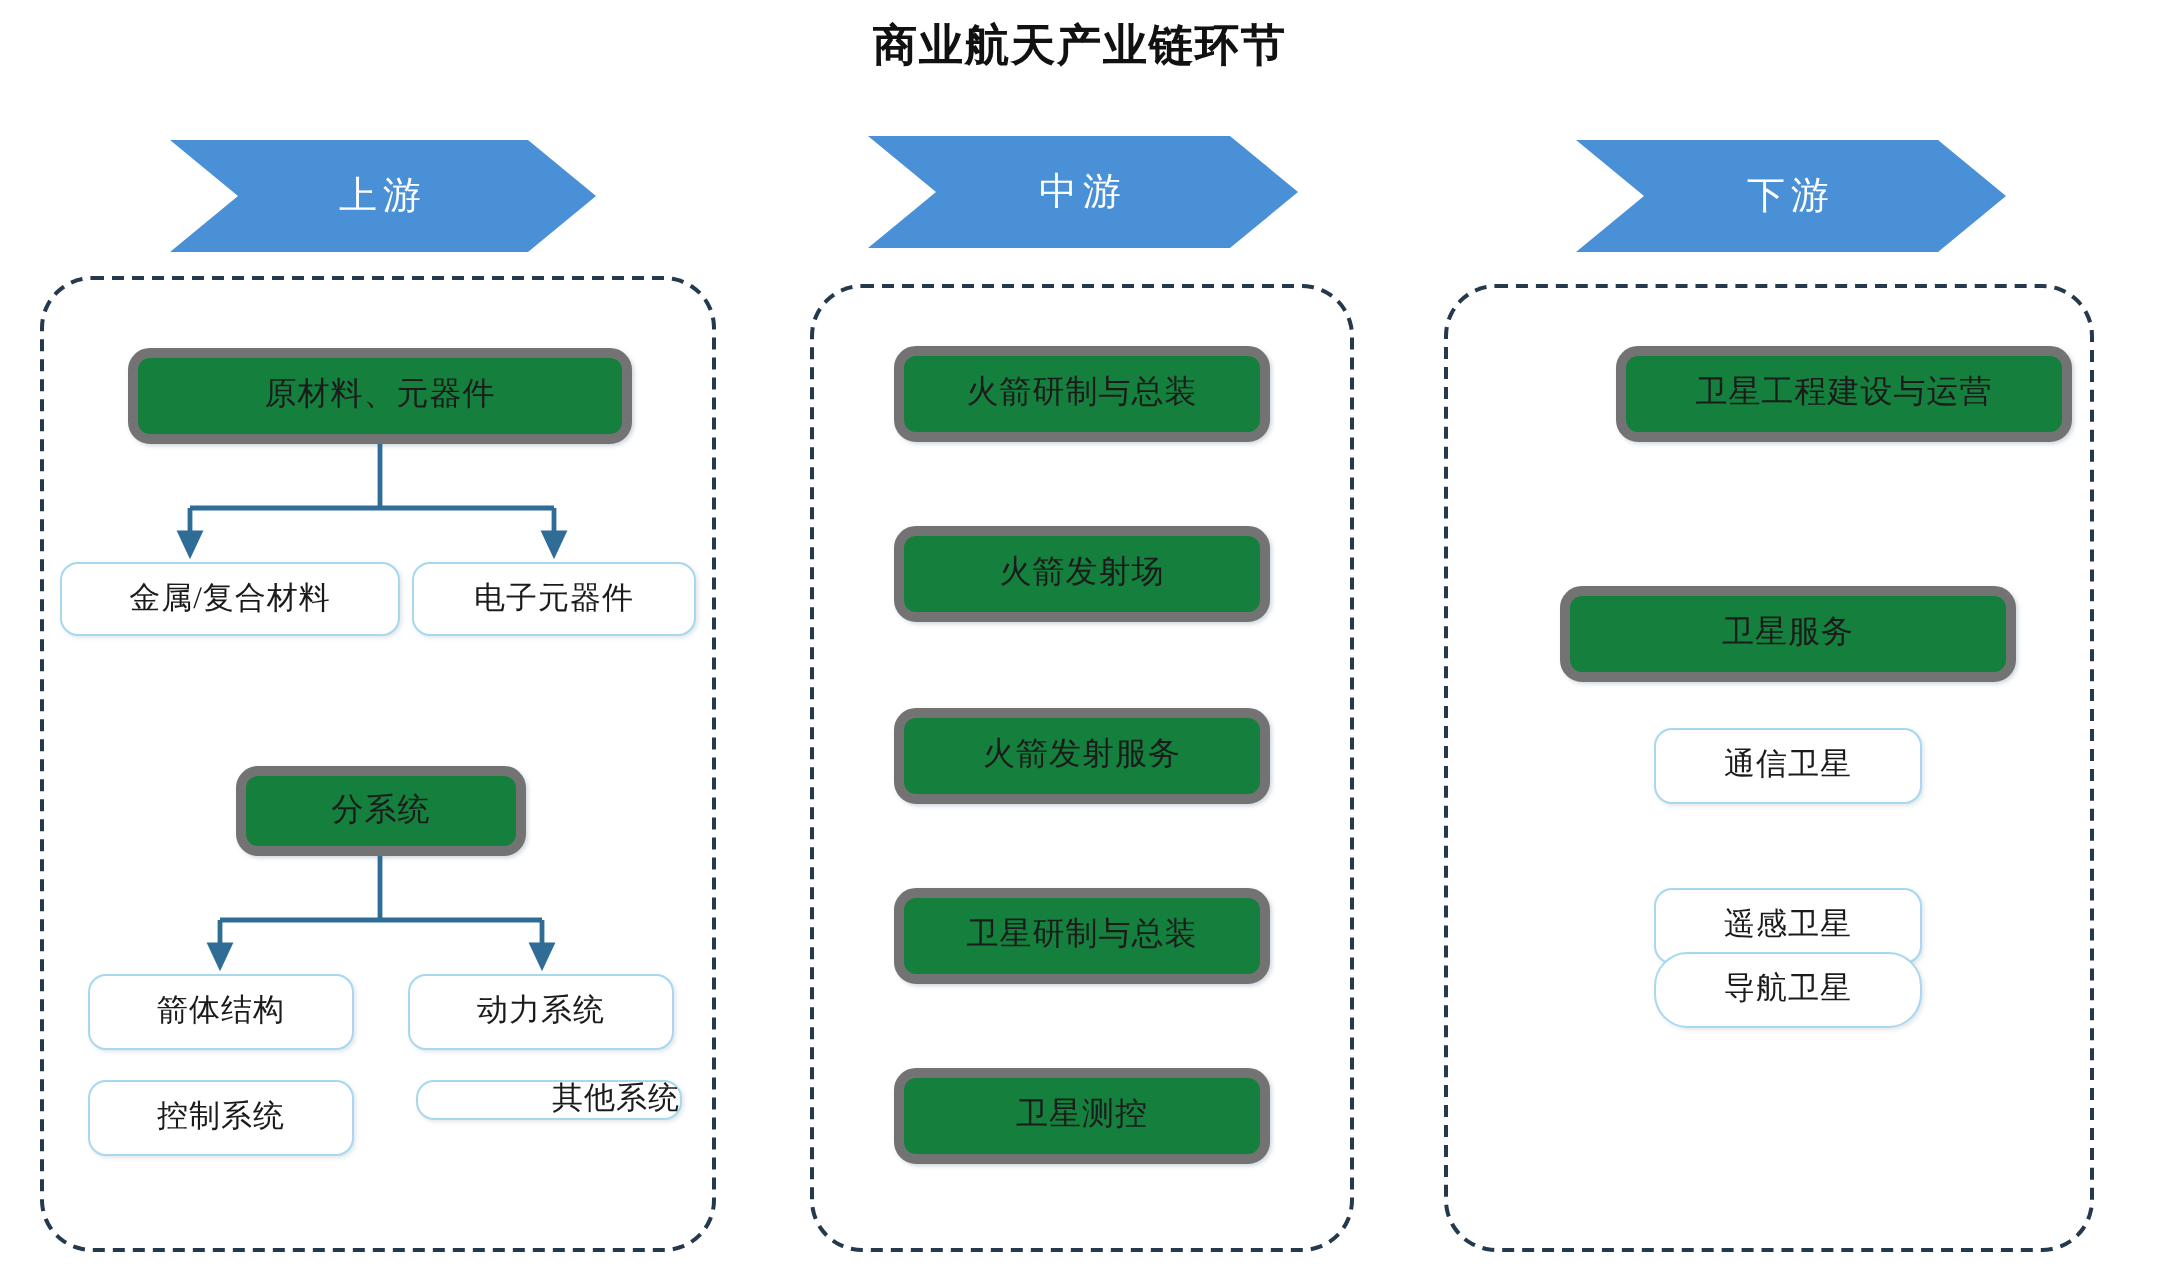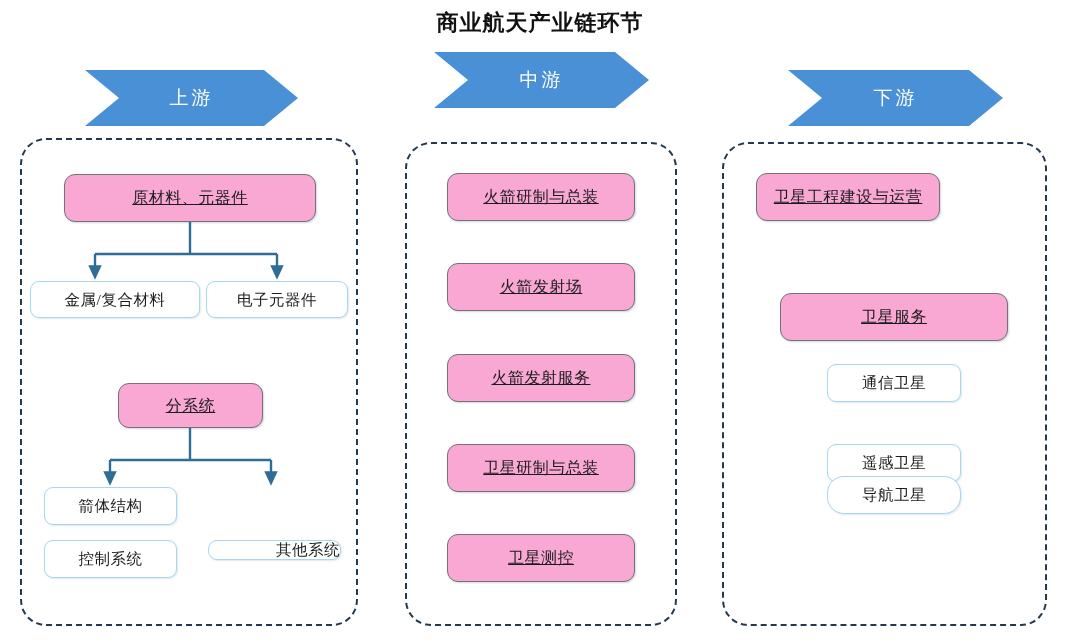--- a/index.html
+++ b/index.html
@@ -69,24 +69,23 @@
     justify-content: center;
     border-radius: 11px;
     font-size: 16px;
     line-height: 1.1;
     letter-spacing: 0.5px;
     white-space: nowrap;
     font-family: "Liberation Serif", "DejaVu Serif", serif;
     color: #1b1b1b;
   }
   .node.filled {
-    background: #f9a8d4;
-    border: 1px solid #737373;
+    background: #15803d;
+    border: 5px solid #737373;
     box-shadow: 1px 1px 2px rgba(120,140,160,0.35);
-    text-decoration: underline;
   }
   .node.outline {
     background: #ffffff;
     border: 1.6px solid #a7d8f0;
     box-shadow: 1px 1px 2px rgba(150,165,180,0.28);
   }
   .node.small { font-size: 15.5px; border-radius: 9px; }
 
   
   #connectors {
@@ -124,30 +123,33 @@
   </div>
 
   <div class="node filled" style="left:118px; top:383px; width:145px; height:45px;">
     <span>分系统</span>
   </div>
 
   <div class="node outline small" style="left:44px; top:487px; width:133px; height:38px;">
     <span>箭体结构</span>
   </div>
 
+  <div class="node outline small" style="left:204px; top:487px; width:133px; height:38px;">
+    <span>动力系统</span>
+  </div>
 
   <div class="node outline small" style="left:44px; top:540px; width:133px; height:38px;">
     <span>控制系统</span>
   </div>
 
   <div class="node outline small" style="left:208px; top:540px; width:133px; height:20px;justify-content:flex-end;">
     <span>其他系统</span>
   </div>
 
-  <div class="chevron" style="left:434px; top:52px; width:215px;">
+  <div class="chevron" style="left:434px; top:68px; width:215px;">
     <span class="chevron-text">中游</span>
   </div>
 
   <div class="stage-box" style="left:405px; top:142px; width:272px; height:484px;"></div>
 
   <div class="node filled" style="left:447px; top:173px; width:188px; height:48px;">
     <span>火箭研制与总装</span>
   </div>
 
   <div class="node filled" style="left:447px; top:263px; width:188px; height:48px;">
@@ -165,21 +167,21 @@
   <div class="node filled" style="left:447px; top:444px; width:188px; height:48px;">
     <span>卫星研制与总装</span>
   </div>
 
   <div class="chevron" style="left:788px; top:70px; width:215px;">
     <span class="chevron-text">下游</span>
   </div>
 
   <div class="stage-box" style="left:722px; top:142px; width:325px; height:484px;"></div>
 
-  <div class="node filled" style="left:756px; top:173px; width:184px; height:48px;">
+  <div class="node filled" style="left:808px; top:173px; width:228px; height:48px;">
     <span>卫星工程建设与运营</span>
   </div>
 
   <div class="node filled" style="left:780px; top:293px; width:228px; height:48px;">
     <span>卫星服务</span>
   </div>
 
   <div class="node outline small" style="left:827px; top:364px; width:134px; height:38px;">
     <span>通信卫星</span>
   </div>

